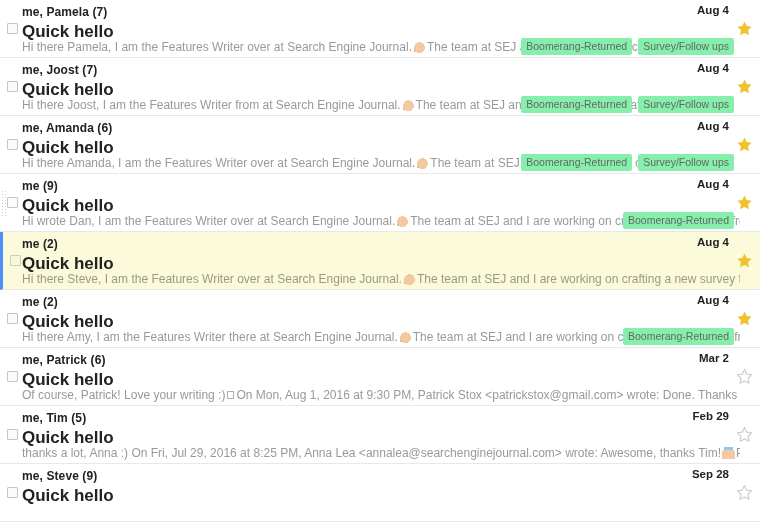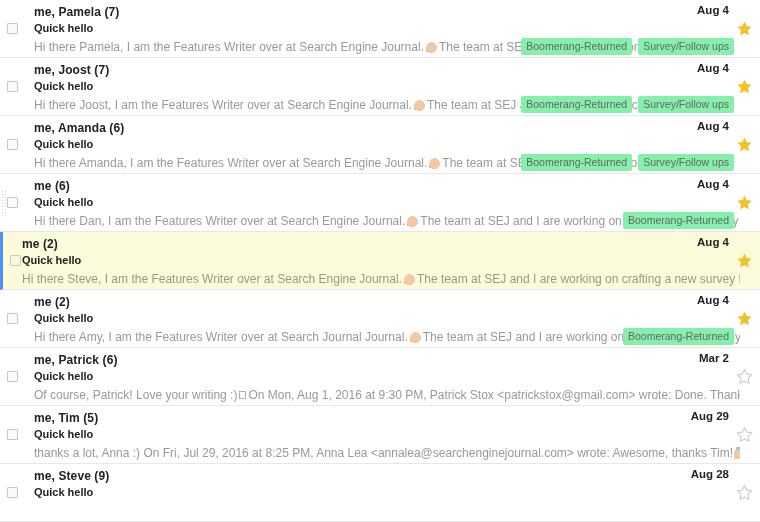--- a/index.html
+++ b/index.html
@@ -19,21 +19,21 @@
     width: 760px;
     background: #f5f5f5;
   }
 
   .thread-row {
     position: relative;
     height: 58px;
     background: #ffffff;
     border-bottom: 1px solid #e8e8e8;
     box-sizing: border-box;
-    padding-left: 34px;
+    padding-left: 22px;
     padding-right: 0;
     overflow: hidden;
   }
   .thread-row.highlighted {
     background: #fbfbdc;
     border-left: 3px solid #4d90fe;
     padding-left: 19px;
   }
 
   
@@ -83,21 +83,21 @@
     font-weight: bold;
     color: #222;
     letter-spacing: 0.1px;
     white-space: nowrap;
   }
 
   .line-subject {
     position: absolute;
     top: 22px;
     left: 0;
-    font-size: 11px;
+    font-size: 17px;
     font-weight: bold;
     color: #222;
     white-space: nowrap;
   }
 
   .line-snippet {
     position: absolute;
     top: 40px;
     left: 0;
     right: 20px;
@@ -207,21 +207,21 @@
           <span class="label-chip">Boomerang-Returned</span>
           <span class="label-chip">Survey/Follow ups</span>
         </div>
       </div>
     </div>
     <div class="thread-row">
       <span class="checkbox"></span>
       <div class="row-inner">
         <div class="line-participants">me, Joost (7)</div>
         <div class="line-subject">Quick hello</div>
-        <div class="line-snippet"><span>Hi there Joost, I am the Features Writer over at Search Engine Journal.</span><span class="snippet-emoji emoji-wave"></span><span>The team at SEJ and I are working on crafting a</span></div>
+        <div class="line-snippet"><span>Hi there Joost, I am the Features Writer from at Search Engine Journal.</span><span class="snippet-emoji emoji-wave"></span><span>The team at SEJ and I are working on crafting a</span></div>
         <div class="date">Aug 4</div>
         <div class="star">
           <svg width="17" height="17" viewBox="0 0 24 24" aria-hidden="true">
             <polygon points="12,2 15.1,8.6 22,9.5 17,14.6 18.3,21.6 12,18.2 5.7,21.6 7,14.6 2,9.5 8.9,8.6" fill="#f2c12e"></polygon>
           </svg>
         </div>
         <div class="labels">
           <span class="label-chip">Boomerang-Returned</span>
           <span class="label-chip">Survey/Follow ups</span>
         </div>
@@ -242,23 +242,23 @@
         <div class="labels">
           <span class="label-chip">Boomerang-Returned</span>
           <span class="label-chip">Survey/Follow ups</span>
         </div>
       </div>
     </div>
     <div class="thread-row grip-row">
       <span class="drag-grip"></span>
       <span class="checkbox"></span>
       <div class="row-inner">
-        <div class="line-participants">me (6)</div>
-        <div class="line-subject">Quick hello</div>
-        <div class="line-snippet"><span>Hi there Dan, I am the Features Writer over at Search Engine Journal.</span><span class="snippet-emoji emoji-wave"></span><span>The team at SEJ and I are working on crafting a new survey from 150</span></div>
+        <div class="line-participants">me (9)</div>
+        <div class="line-subject">Quick hello</div>
+        <div class="line-snippet"><span>Hi wrote Dan, I am the Features Writer over at Search Engine Journal.</span><span class="snippet-emoji emoji-wave"></span><span>The team at SEJ and I are working on crafting a new survey from 150</span></div>
         <div class="date">Aug 4</div>
         <div class="star">
           <svg width="17" height="17" viewBox="0 0 24 24" aria-hidden="true">
             <polygon points="12,2 15.1,8.6 22,9.5 17,14.6 18.3,21.6 12,18.2 5.7,21.6 7,14.6 2,9.5 8.9,8.6" fill="#f2c12e"></polygon>
           </svg>
         </div>
         <div class="labels">
           <span class="label-chip">Boomerang-Returned</span>
         </div>
       </div>
@@ -275,21 +275,21 @@
             <polygon points="12,2 15.1,8.6 22,9.5 17,14.6 18.3,21.6 12,18.2 5.7,21.6 7,14.6 2,9.5 8.9,8.6" fill="#f2c12e"></polygon>
           </svg>
         </div>
       </div>
     </div>
     <div class="thread-row">
       <span class="checkbox"></span>
       <div class="row-inner">
         <div class="line-participants">me (2)</div>
         <div class="line-subject">Quick hello</div>
-        <div class="line-snippet"><span>Hi there Amy, I am the Features Writer over at Search Journal Journal.</span><span class="snippet-emoji emoji-wave"></span><span>The team at SEJ and I are working on crafting a new survey from 150</span></div>
+        <div class="line-snippet"><span>Hi there Amy, I am the Features Writer there at Search Engine Journal.</span><span class="snippet-emoji emoji-wave"></span><span>The team at SEJ and I are working on crafting a new survey from 150</span></div>
         <div class="date">Aug 4</div>
         <div class="star">
           <svg width="17" height="17" viewBox="0 0 24 24" aria-hidden="true">
             <polygon points="12,2 15.1,8.6 22,9.5 17,14.6 18.3,21.6 12,18.2 5.7,21.6 7,14.6 2,9.5 8.9,8.6" fill="#f2c12e"></polygon>
           </svg>
         </div>
         <div class="labels">
           <span class="label-chip">Boomerang-Returned</span>
         </div>
       </div>
@@ -307,34 +307,34 @@
           </svg>
         </div>
       </div>
     </div>
     <div class="thread-row">
       <span class="checkbox"></span>
       <div class="row-inner">
         <div class="line-participants">me, Tim (5)</div>
         <div class="line-subject">Quick hello</div>
         <div class="line-snippet"><span>thanks a lot, Anna :) On Fri, Jul 29, 2016 at 8:25 PM, Anna Lea &lt;annalea@searchenginejournal.com&gt; wrote: Awesome, thanks Tim!</span><span class="snippet-emoji emoji-hands"></span><span>PS Big fan of your work :) O</span></div>
-        <div class="date">Aug 29</div>
+        <div class="date">Feb 29</div>
         <div class="star">
           <svg width="17" height="17" viewBox="0 0 24 24" aria-hidden="true">
             <polygon points="12,2 15.1,8.6 22,9.5 17,14.6 18.3,21.6 12,18.2 5.7,21.6 7,14.6 2,9.5 8.9,8.6" fill="none" stroke="#cccccc" stroke-width="1.6" stroke-linejoin="round"></polygon>
           </svg>
         </div>
       </div>
     </div>
     <div class="thread-row">
       <span class="checkbox"></span>
       <div class="row-inner">
         <div class="line-participants">me, Steve (9)</div>
         <div class="line-subject">Quick hello</div>
-        <div class="date">Aug 28</div>
+        <div class="date">Sep 28</div>
         <div class="star">
           <svg width="17" height="17" viewBox="0 0 24 24" aria-hidden="true">
             <polygon points="12,2 15.1,8.6 22,9.5 17,14.6 18.3,21.6 12,18.2 5.7,21.6 7,14.6 2,9.5 8.9,8.6" fill="none" stroke="#cccccc" stroke-width="1.6" stroke-linejoin="round"></polygon>
           </svg>
         </div>
       </div>
     </div>
   </div>
 
 </body></html>

